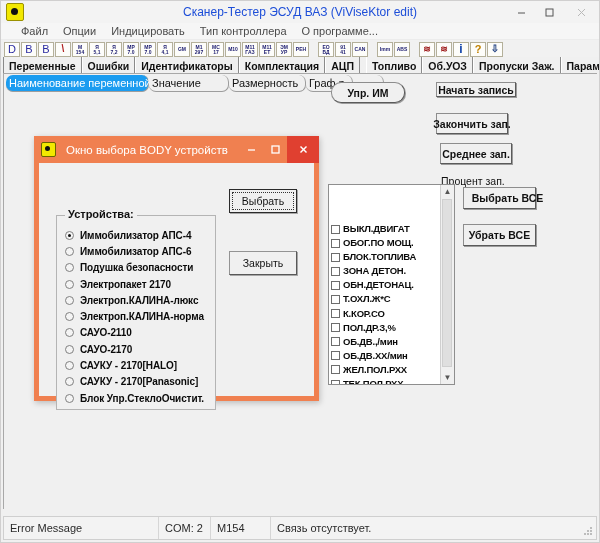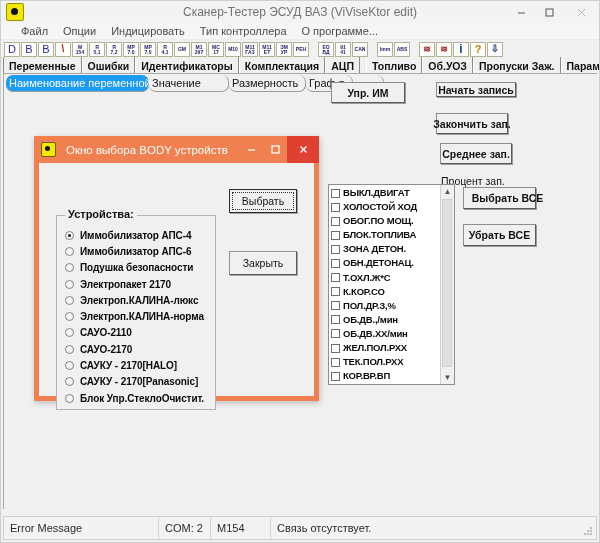--- a/index.html
+++ b/index.html
@@ -34,21 +34,21 @@
     flex: 0 0 auto;
   }
   .app-icon::after {
     content: "";
     position: absolute; left: 4px; top: 4px; width: 7px; height: 7px;
     border-radius: 50%;
     background: #111;
   }
   .title-text {
     position: absolute; left: 0; right: 0; text-align: center;
-    font-size: 12px; color: #737373; line-height: 22px;
+    font-size: 12px; color: #1d4ed8; line-height: 22px;
     pointer-events: none;
   }
   .win-btns { margin-left: auto; display: flex; height: 22px; }
   .win-btn {
     width: 28px; height: 22px;
     display: flex; align-items: center; justify-content: center;
     font-size: 11px; color: #555;
   }
   .win-btn.close { width: 36px; color: #b9b9b9; }
   .win-btn svg { display: block; }
@@ -162,21 +162,21 @@
   
   .varlist {
     position: absolute; left: 326px; top: 182px; width: 127px; height: 201px;
     background: #ffffff;
     border: 1px solid #8e8e8e;
     box-sizing: border-box;
     overflow: hidden;
     display: flex;
   }
   .varlist-items {
-    flex: 1 1 auto; padding: 1px 0 0 1px; overflow: hidden;
+    flex: 1 1 auto; padding: 1px 0 0 1px; overflow: hidden; margin-top: 36px;
   }
   .varrow {
     display: flex; align-items: center; height: 14.1px; line-height: 14.1px;
   }
   .vcb {
     width: 9px; height: 9px; border: 1px solid #6d6d6d; background: #fff;
     margin: 0 3px 0 1px; flex: 0 0 auto; box-sizing: border-box;
   }
   .vtext {
     font-size: 9.5px; font-weight: bold; color: #0a0a0a;
@@ -508,37 +508,33 @@
   <div class="client">
 
     <div class="gridhdr" id="gridhdr">
         <div class="gh c1 sel">Наименование переменной</div>
         <div class="gh c2">Значение</div>
         <div class="gh c3">Размерность</div>
         <div class="gh c4">Граф.р.</div>
         <div class="gh c5"></div>
       </div>
 
-    <div class="fbtn" style="left:327px; top:8px; width:74px; height:21px;">Упр. ИМ</div>
+    <div class="fbtn" style="left:327px; top:8px; width:74px; height:21px;border-radius:10px;">Упр. ИМ</div>
     <div class="fbtn" style="left:432px; top:8px; width:80px; height:15px;">Начать запись</div>
     <div class="fbtn" style="left:432px; top:39px; width:72px; height:21px;">Закончить зап.</div>
     <div class="fbtn" style="left:436px; top:69px; width:72px; height:21px;">Среднее зап.</div>
     <div class="flabel" style="left:437px; top:101px;">Процент зап.</div>
     <div class="fbtn" style="left:459px; top:113px; width:73px; height:22px;padding-left:16px;">Выбрать ВСЕ</div>
     <div class="fbtn" style="left:459px; top:150px; width:73px; height:22px;">Убрать ВСЕ</div>
 
     <div class="varlist" style="left:324px; top:110px;">
       <div class="varlist-items" id="varlist">
           <div class="varrow">
             <div class="vcb"></div>
             <div class="vtext">ВЫКЛ.ДВИГАТ</div>
-          </div>
-          <div class="varrow">
-            <div class="vcb"></div>
-            <div class="vtext">ХОЛОСТОЙ ХОД</div>
           </div>
           <div class="varrow">
             <div class="vcb"></div>
             <div class="vtext">ОБОГ.ПО МОЩ.</div>
           </div>
           <div class="varrow">
             <div class="vcb"></div>
             <div class="vtext">БЛОК.ТОПЛИВА</div>
           </div>
           <div class="varrow">

